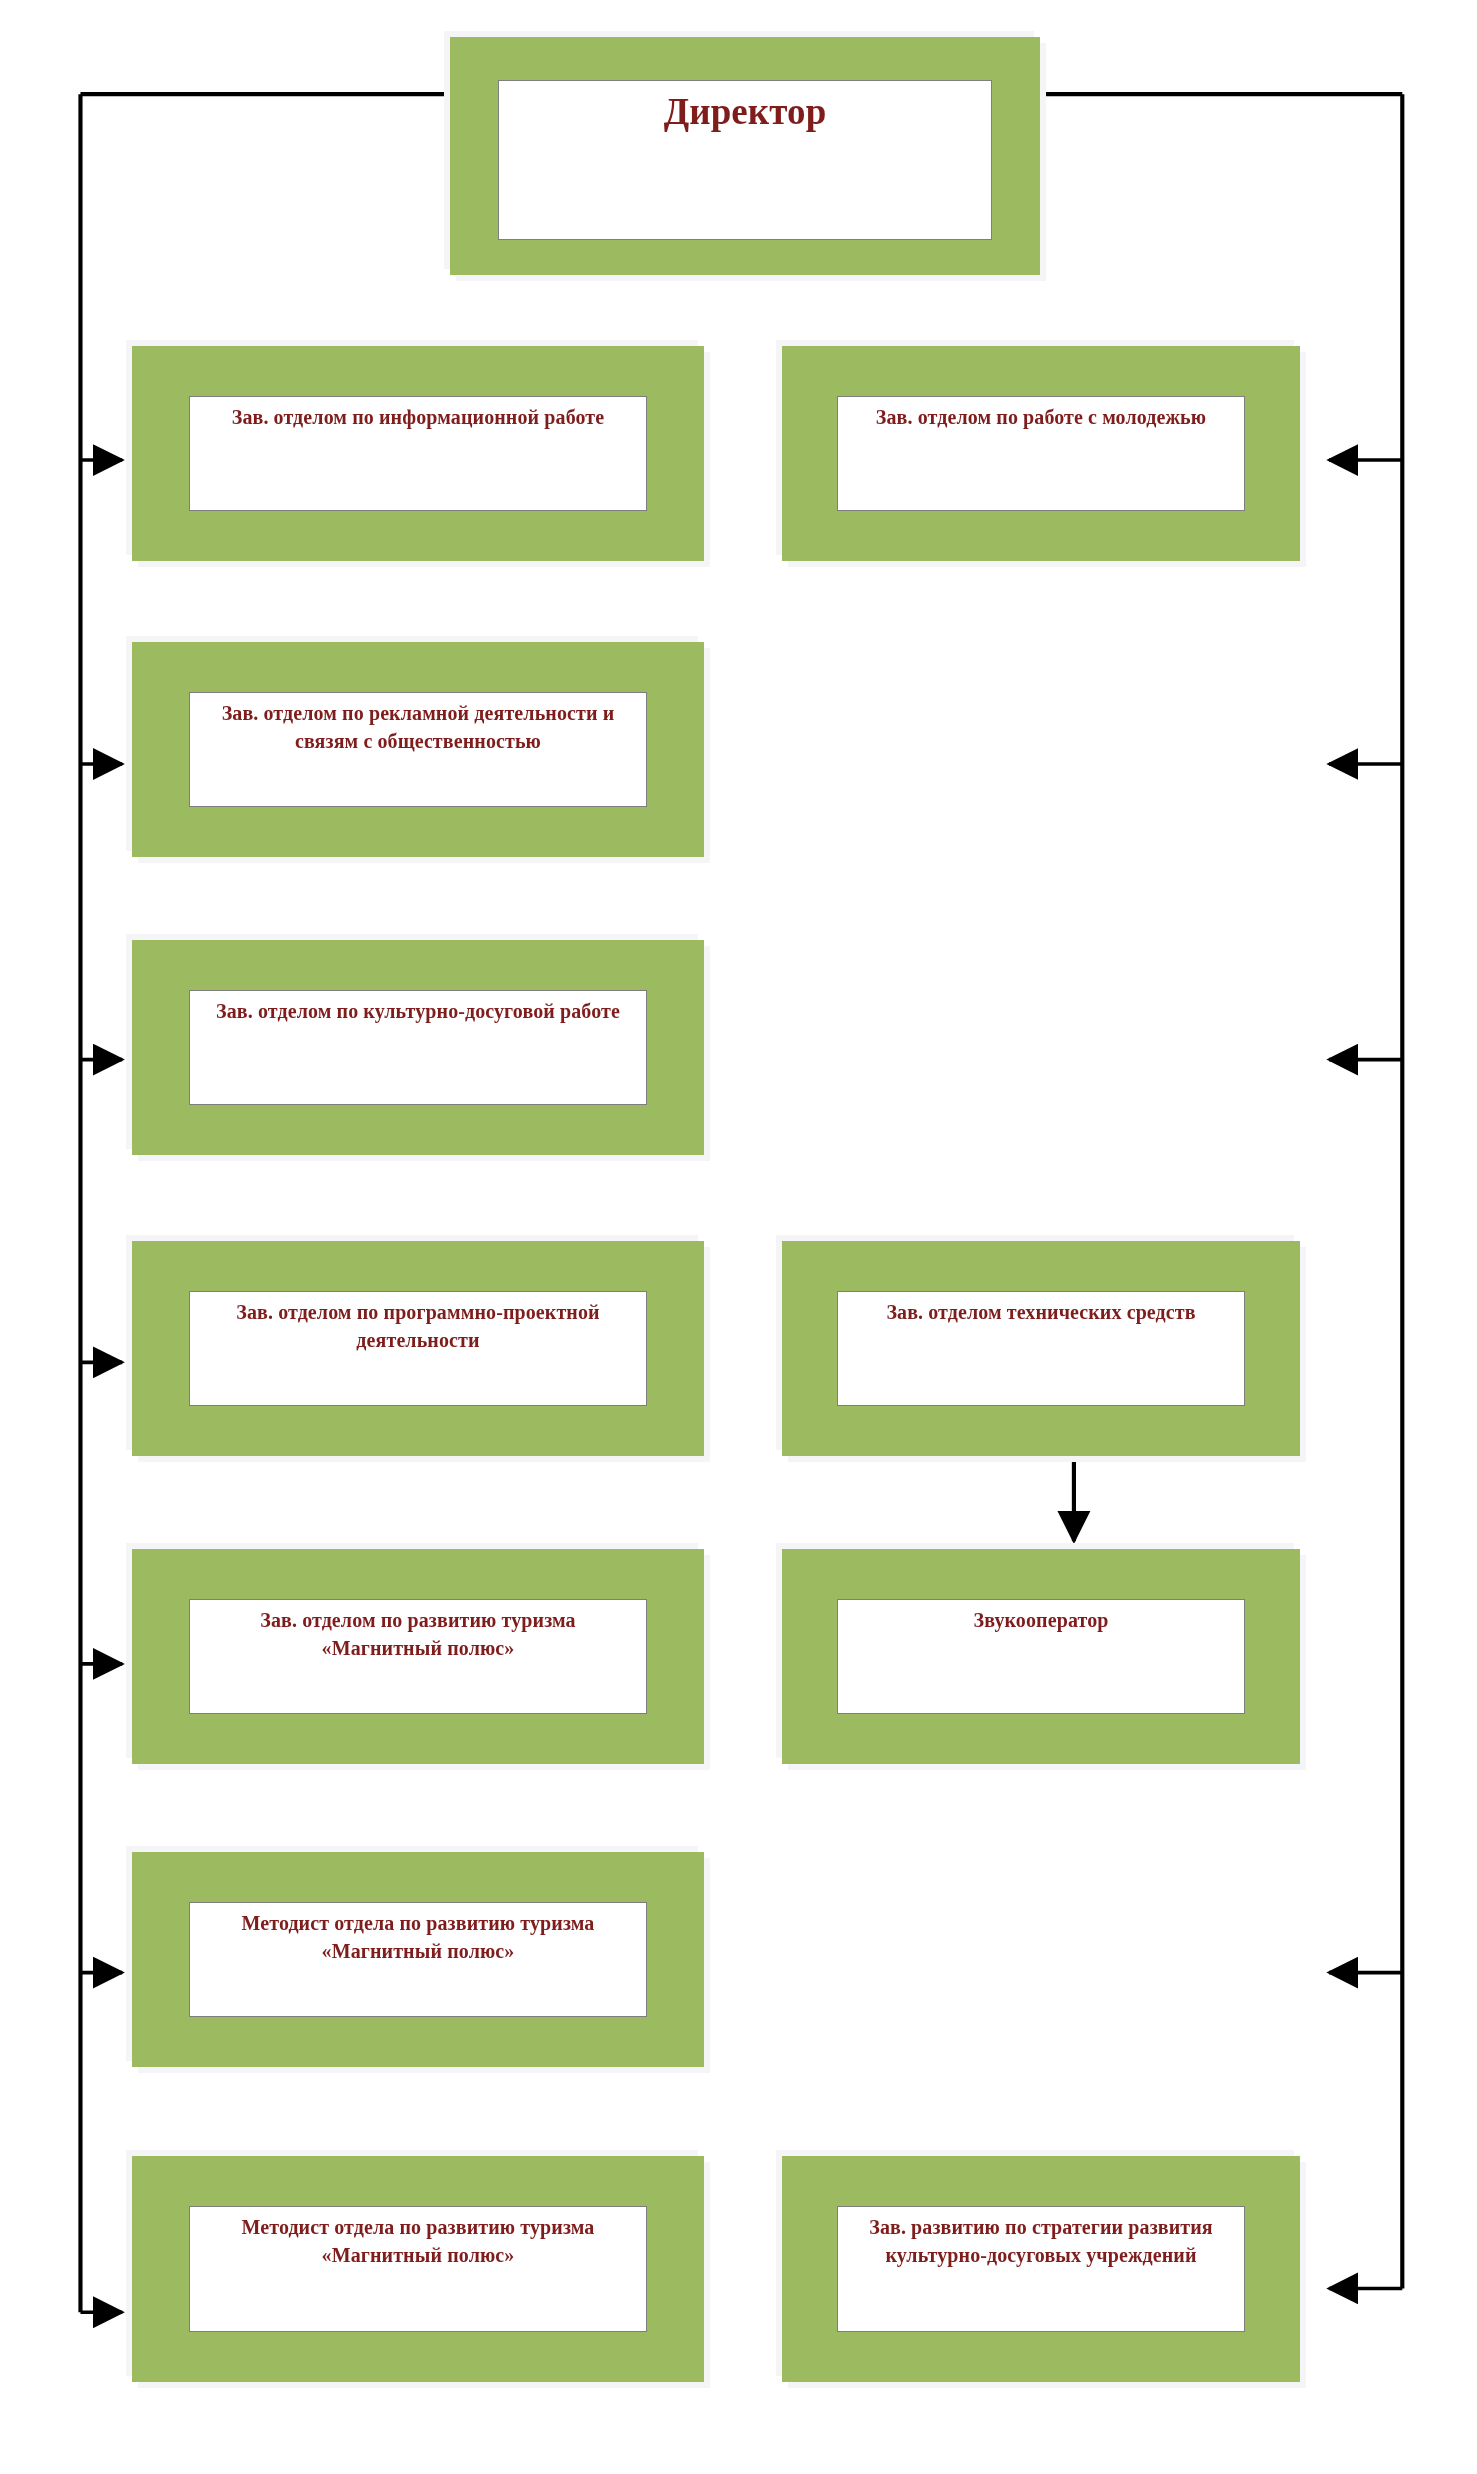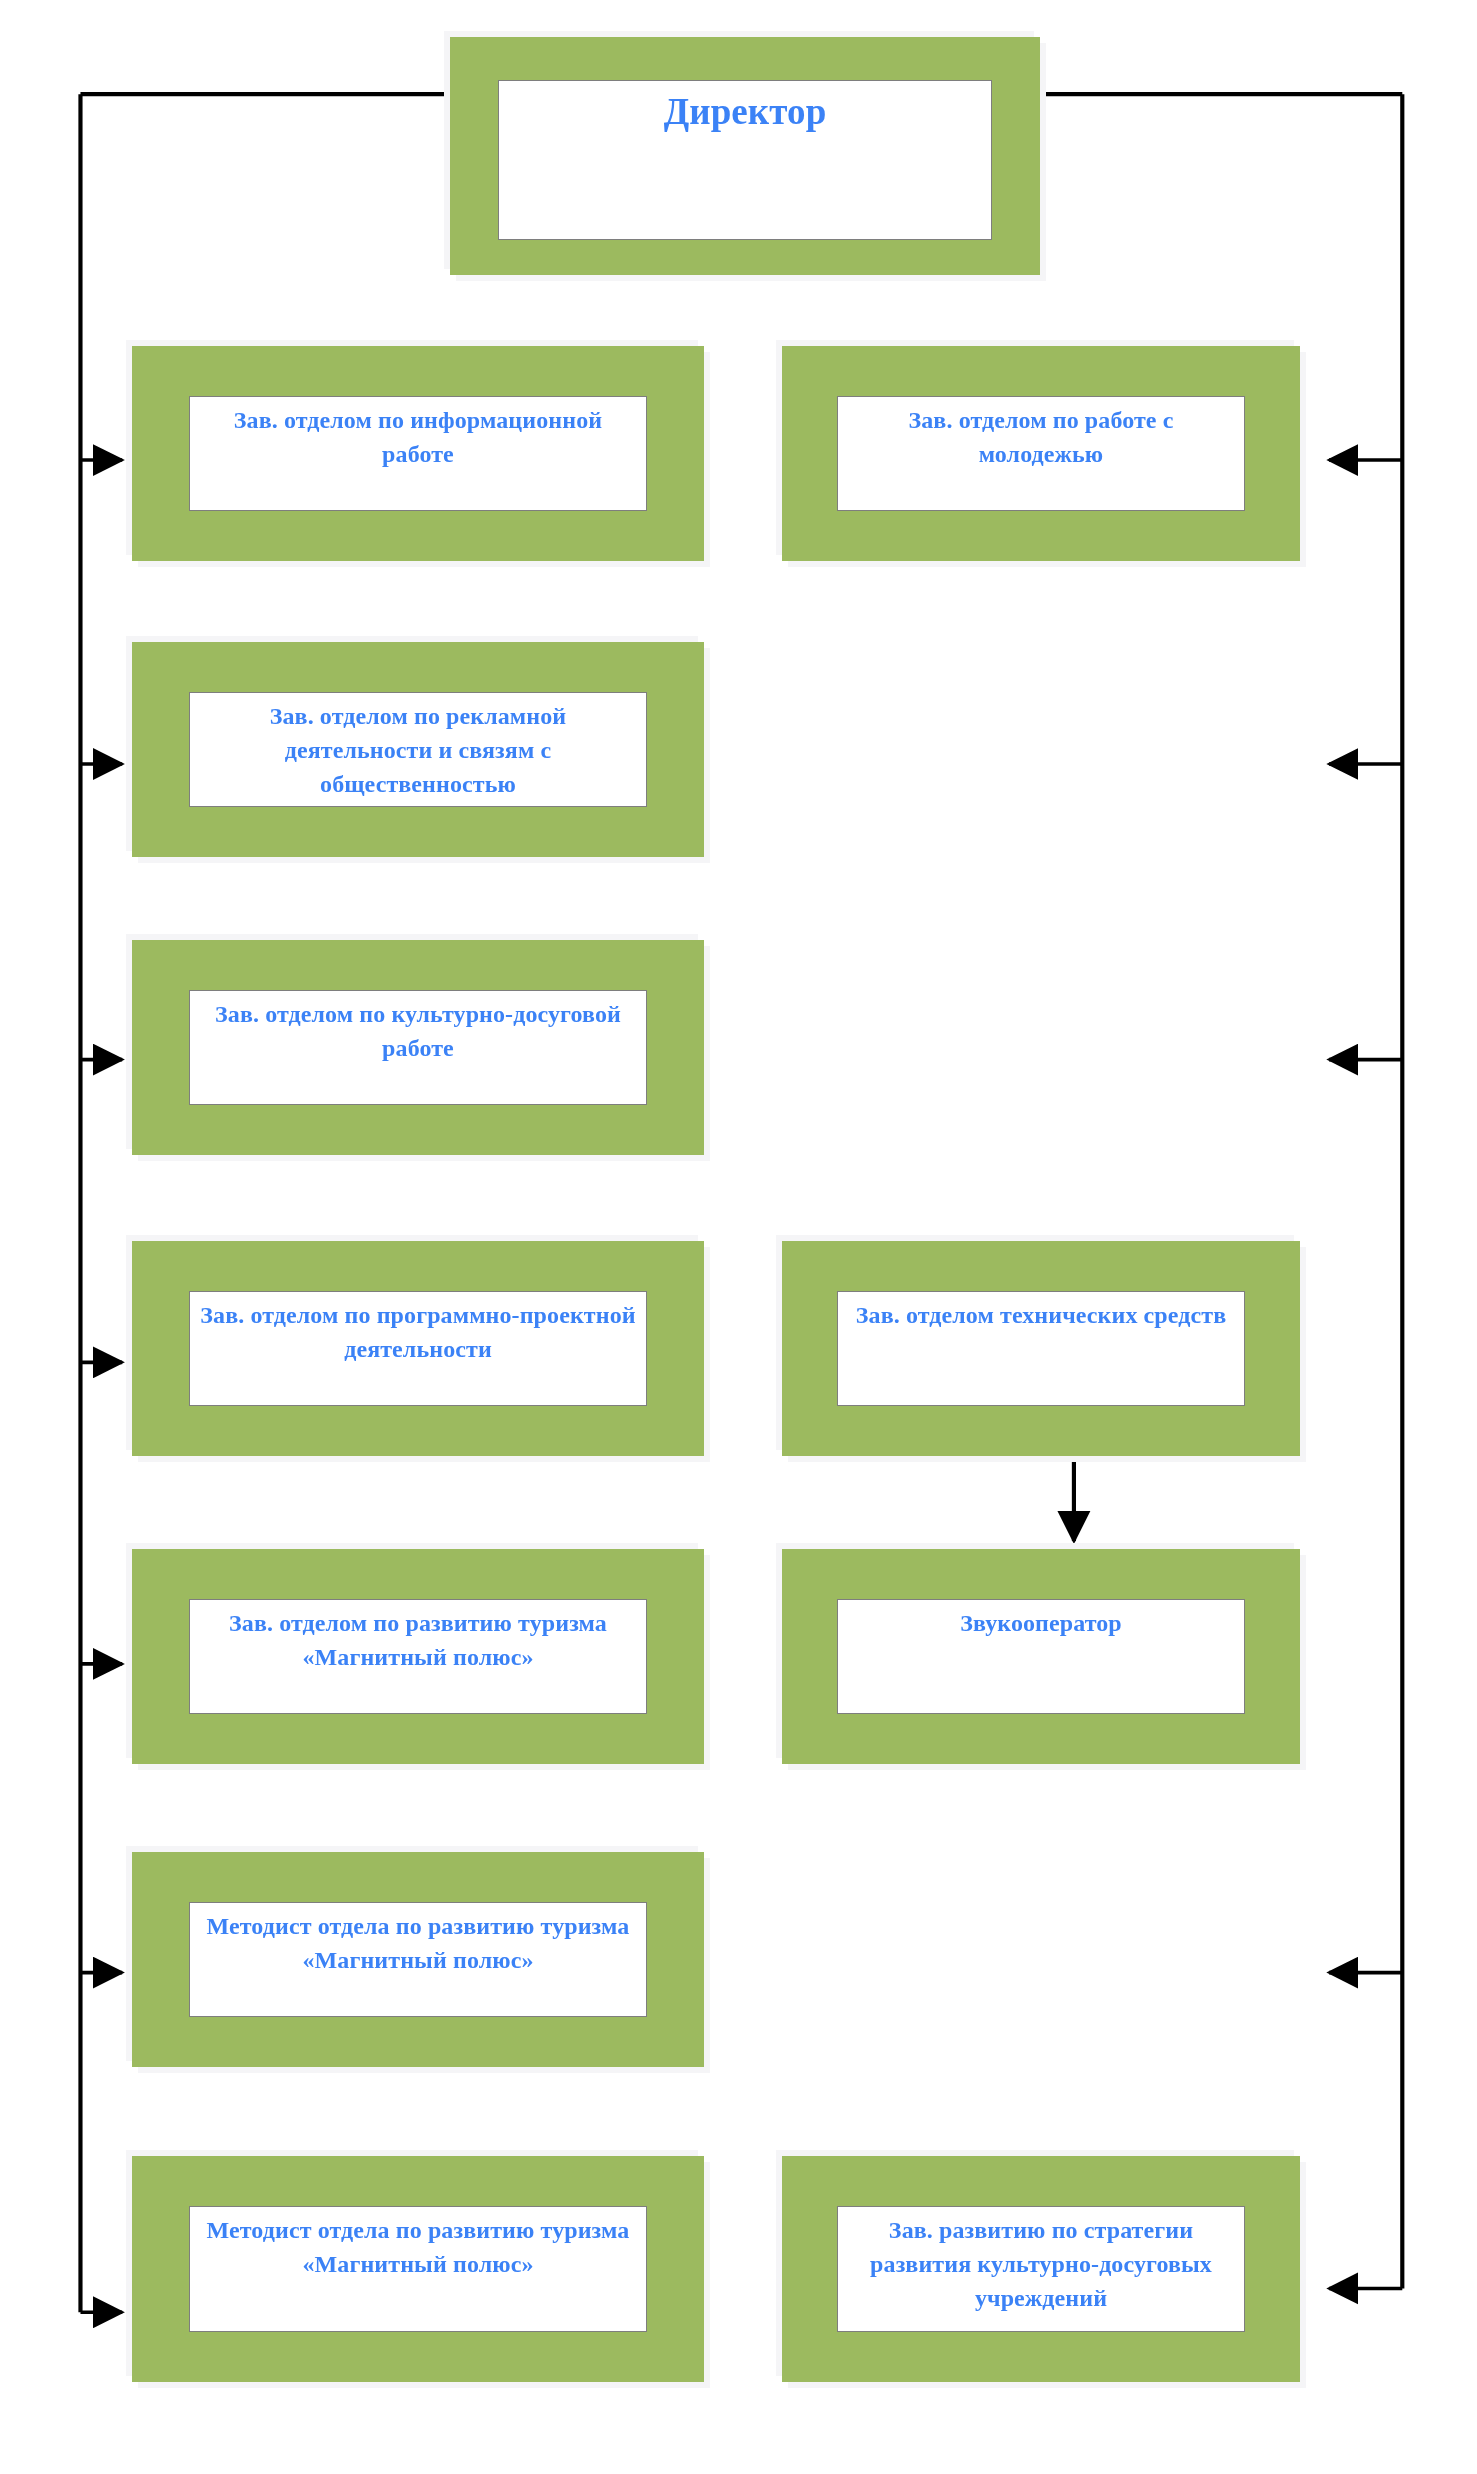--- a/index.html
+++ b/index.html
@@ -46,21 +46,21 @@
     box-sizing: border-box;
     display: flex;
     align-items: flex-start;
     justify-content: center;
   }
   .node .card .label {
     display: block;
     width: 100%;
     text-align: center;
     font-weight: bold;
-    color: #3b82f6;
+    color: #7f1d1d;
     line-height: 1.42;
     padding: 6px 8.3px 0 8.3px;
     box-sizing: border-box;
     letter-spacing: 0.1px;
   }
 
   
   #node-director {
     left: 450px;
     top: 37px;
@@ -82,21 +82,21 @@
   .col-left  { left: 132px;  width: 572px; }
   .col-right { left: 782px; width: 518px; }
 
   .node.dept .card {
     left: 57px;
     right: 57px;
     top: 50px;
     bottom: 50px;
   }
   .node.dept .label {
-    font-size: 24px;
+    font-size: 20px;
   }
 
   
   .r1 { top: 346px;  height: 215px; }
   .r2 { top: 642px; height: 215px; }
   .r3 { top: 940px; height: 215px; }
   .r4 { top: 1241px; height: 215px; }
   .r5 { top: 1549px; height: 215px; }
   .r6 { top: 1852px; height: 215px; }
   .r7 { top: 2156px; height: 226px; }

